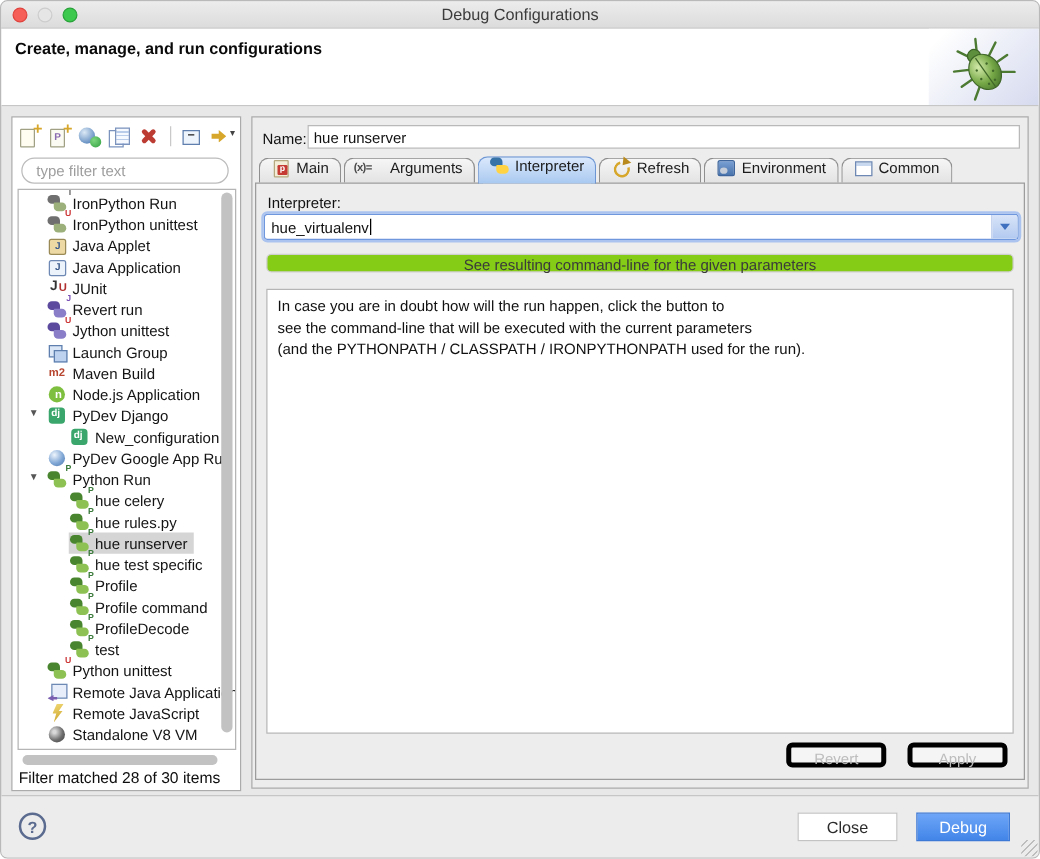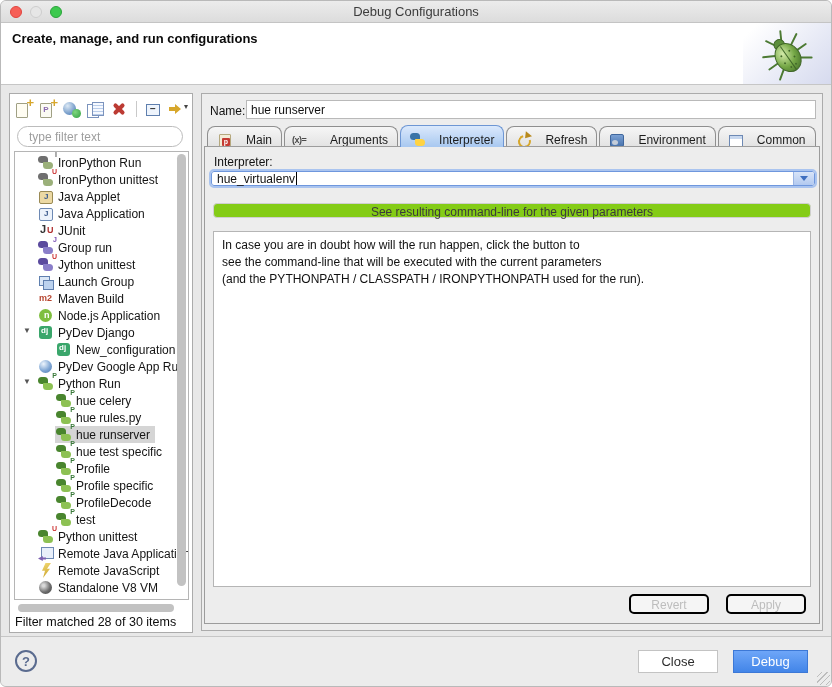--- a/index.html
+++ b/index.html
@@ -82,49 +82,49 @@
   .ic-remote-java::before{content:"";position:absolute;left:3px;top:1px;width:11px;height:10px;background:#e8effa;border:1px solid #6d89b4;}
   .ic-remote-java::after{content:"";position:absolute;left:0;bottom:0;width:8px;height:5px;background:#7a5fb0;clip-path:polygon(0 50%,60% 0,60% 30%,100% 30%,100% 70%,60% 70%,60% 100%);}
   .ic-js::before{content:"";position:absolute;left:3px;top:0;width:10px;height:15px;background:linear-gradient(160deg,#f2d977,#c9a227);clip-path:polygon(45% 0,100% 0,60% 38%,90% 38%,20% 100%,40% 52%,10% 52%);}
   .ic-v8::before{content:"";position:absolute;left:1px;top:1px;width:13px;height:13px;border-radius:50%;background:radial-gradient(circle at 35% 35%,#d9d9d9 10%,#6e6e6e 55%,#3c3c3c);}
   
   .rpanel{position:absolute;left:200px;top:92px;width:622px;height:538px;background:#ededed;border:1px solid #ababab;}
   .namelabel{position:absolute;left:8px;top:10px;color:#111;}
   .nameinput{position:absolute;left:44px;top:6px;width:570px;height:19px;border:1px solid #b9b9b9;background:#fff;
              padding:0 4px;font-family:"Liberation Sans",sans-serif;font-size:12px;color:#111;outline:none;}
   .tabs{position:absolute;left:5px;top:30px;height:23px;display:flex;align-items:flex-end;}
-  .tab{display:flex;align-items:flex-end;gap:14px;height:21px;padding:0 9px;background:linear-gradient(#f6f6f6,#e2e2e2);
+  .tab{display:flex;align-items:flex-start;gap:5px;height:21px;padding:0 9px;background:linear-gradient(#f6f6f6,#e2e2e2);
        border:1px solid #8f8f8f;border-bottom:none;border-radius:8px 8px 0 0;margin-right:2px;font-size:12px;color:#1c1c1c;position:relative;cursor:default;}
   .tab.selected{background:linear-gradient(#dbe9fc,#a8c8f0);border-color:#6d96d4;height:22px;z-index:2;}
   .tic{width:15px;height:14px;position:relative;flex:none;}
   .tic-main::before{content:"";position:absolute;left:2px;top:1px;width:10px;height:12px;background:#f3ecd7;border:1px solid #b5a87e;border-radius:1px;}
   .tic-main::after{content:"p";position:absolute;left:5px;top:5px;width:8px;height:8px;background:#c53b33;color:#fff;font-size:7px;font-weight:bold;line-height:8px;text-align:center;border-radius:1px;}
   .tic-args::before{content:"(x)=";position:absolute;left:-2px;top:1px;font-size:9px;font-weight:bold;line-height:12px;color:#4a4a4a;letter-spacing:-0.5px;}
   .tab .tic-args{width:22px;}
   .tic-py::before{content:"";position:absolute;left:0;top:0;width:10px;height:7px;background:#3873a7;border-radius:5px 5px 1px 5px;}
   .tic-py::after{content:"";position:absolute;left:5px;top:6px;width:10px;height:7px;background:#ffd343;border-radius:1px 5px 5px 5px;}
   .tic-refresh::before{content:"";position:absolute;left:2px;top:2px;width:9px;height:9px;border:2px solid #d7a72c;border-radius:50%;border-top-color:transparent;transform:rotate(30deg);}
   .tic-refresh::after{content:"";position:absolute;right:0;top:0;border-left:4px solid transparent;border-right:4px solid transparent;border-top:6px solid #b8891c;transform:rotate(40deg);}
   .tic-env::before{content:"";position:absolute;left:1px;top:1px;width:12px;height:11px;background:linear-gradient(#7aa0d4,#4a74ad);border-radius:2px;border:1px solid #3f669c;}
   .tic-env::after{content:"";position:absolute;left:3px;bottom:2px;width:6px;height:5px;border-radius:50%;background:#c4cdd9;}
   .tic-common::before{content:"";position:absolute;left:1px;top:2px;width:12px;height:10px;background:linear-gradient(#c8d8ef 0 3px,#fff 3px);border:1px solid #6d89b4;}
   .content{position:absolute;left:2px;top:52px;width:616px;height:478px;border:1px solid #9c9c9c;background:#ededed;}
   .interp-label{position:absolute;left:9px;top:8px;color:#111;}
-  .combo{position:absolute;left:6px;top:24px;width:604px;height:15px;background:#fff;border:1px solid #6f97dd;
+  .combo{position:absolute;left:6px;top:24px;width:604px;height:21px;background:#fff;border:1px solid #6f97dd;
          outline:2px solid #aac4ef;border-radius:3px;display:flex;align-items:stretch;cursor:default;}
   .combo-text{flex:1;display:flex;align-items:center;padding:0 5px;font-size:12px;color:#111;}
   .caret{display:inline-block;width:1px;height:13px;background:#000;margin-left:1px;}
   .combo-btn{width:21px;background:linear-gradient(#d8e4f8,#b2c9f0);border-left:1px solid #9ab4e4;border-radius:0 2px 2px 0;
              display:flex;align-items:center;justify-content:center;}
   .combo-btn::after{content:"";border-left:4px solid transparent;border-right:4px solid transparent;border-top:5px solid #3f6fbf;}
   .seebtn{position:absolute;left:8px;top:56px;width:598px;height:15px;background:#84cc16;border:1px solid #cfcfcf;border-radius:4px;
           font-family:"Liberation Sans",sans-serif;font-size:12px;color:#3a3a3a;text-align:center;line-height:17px;cursor:default;}
   .infobox{position:absolute;left:8px;top:84px;width:598px;height:356px;background:#fff;border:1px solid #b5b5b5;
            font-size:12px;line-height:17px;padding:5px 8px;white-space:pre-line;color:#111;overflow:hidden;}
-  .btn-disabled{position:absolute;bottom:9px;width:80px;height:20px;background:#f5f5f5;border:2px solid #000000;border-radius:5px;
+  .btn-disabled{position:absolute;bottom:9px;width:80px;height:20px;background:#f5f5f5;border:4px solid #000000;border-radius:5px;
                 font-family:"Liberation Sans",sans-serif;font-size:12px;color:#bdbdbd;text-align:center;line-height:18px;}
   .revert{right:110px;}
   .apply{right:13px;}
   
   .footer{position:absolute;left:0;right:0;bottom:0;height:50px;background:#ececec;border-top:1px solid #c6c6c6;}
   .help{position:absolute;left:14px;top:13px;width:22px;height:22px;border:2px solid #5a6b8f;border-radius:50%;color:#5a6b8f;
         font-weight:bold;font-size:13px;display:flex;align-items:center;justify-content:center;background:transparent;}
   .footbtn{position:absolute;top:13px;height:23px;border-radius:0;font-family:"Liberation Sans",sans-serif;font-size:13px;
            text-align:center;line-height:21px;cursor:default;}
   .close{left:637px;width:80px;background:#fff;border:1px solid #c3c3c3;color:#2c2c2c;}
@@ -268,21 +268,21 @@
       <span class="lbl">JUnit</span>
     </span>
   </div>
 
   <div class="row lvl1">
     <span class="twist"></span>
     <span class="rowline">
       <span class="icon js-icon ic-py-jy">
                 <i class="badge" style="color: rgb(122, 79, 181);">J</i>
               </span>
-      <span class="lbl">Group run</span>
+      <span class="lbl">Revert run</span>
     </span>
   </div>
 
   <div class="row lvl1">
     <span class="twist"></span>
     <span class="rowline">
       <span class="icon js-icon ic-py-jy">
                 <i class="badge" style="color: rgb(204, 51, 51);">U</i>
               </span>
       <span class="lbl">Jython unittest</span>
@@ -408,21 +408,21 @@
       <span class="lbl">Profile</span>
     </span>
   </div>
 
   <div class="row lvl2">
     <span class="twist"></span>
     <span class="rowline">
       <span class="icon js-icon ic-py">
                 <i class="badge" style="color: rgb(58, 122, 58);">P</i>
               </span>
-      <span class="lbl">Profile specific</span>
+      <span class="lbl">Profile command</span>
     </span>
   </div>
 
   <div class="row lvl2">
     <span class="twist"></span>
     <span class="rowline">
       <span class="icon js-icon ic-py">
                 <i class="badge" style="color: rgb(58, 122, 58);">P</i>
               </span>
       <span class="lbl">ProfileDecode</span>

